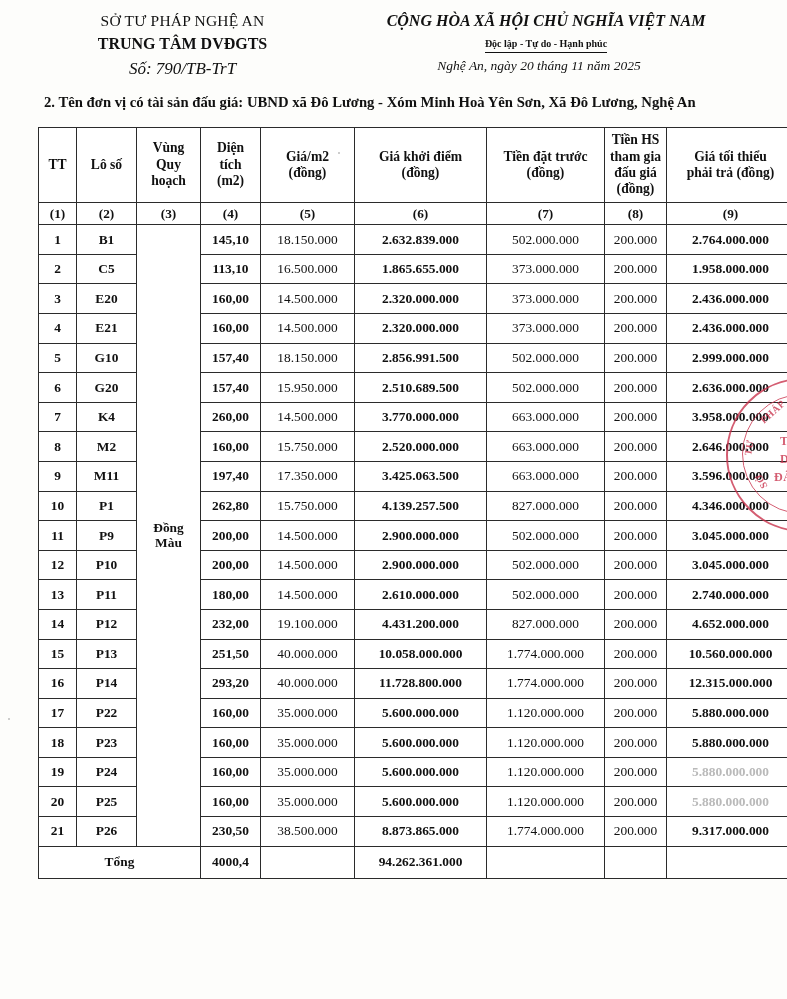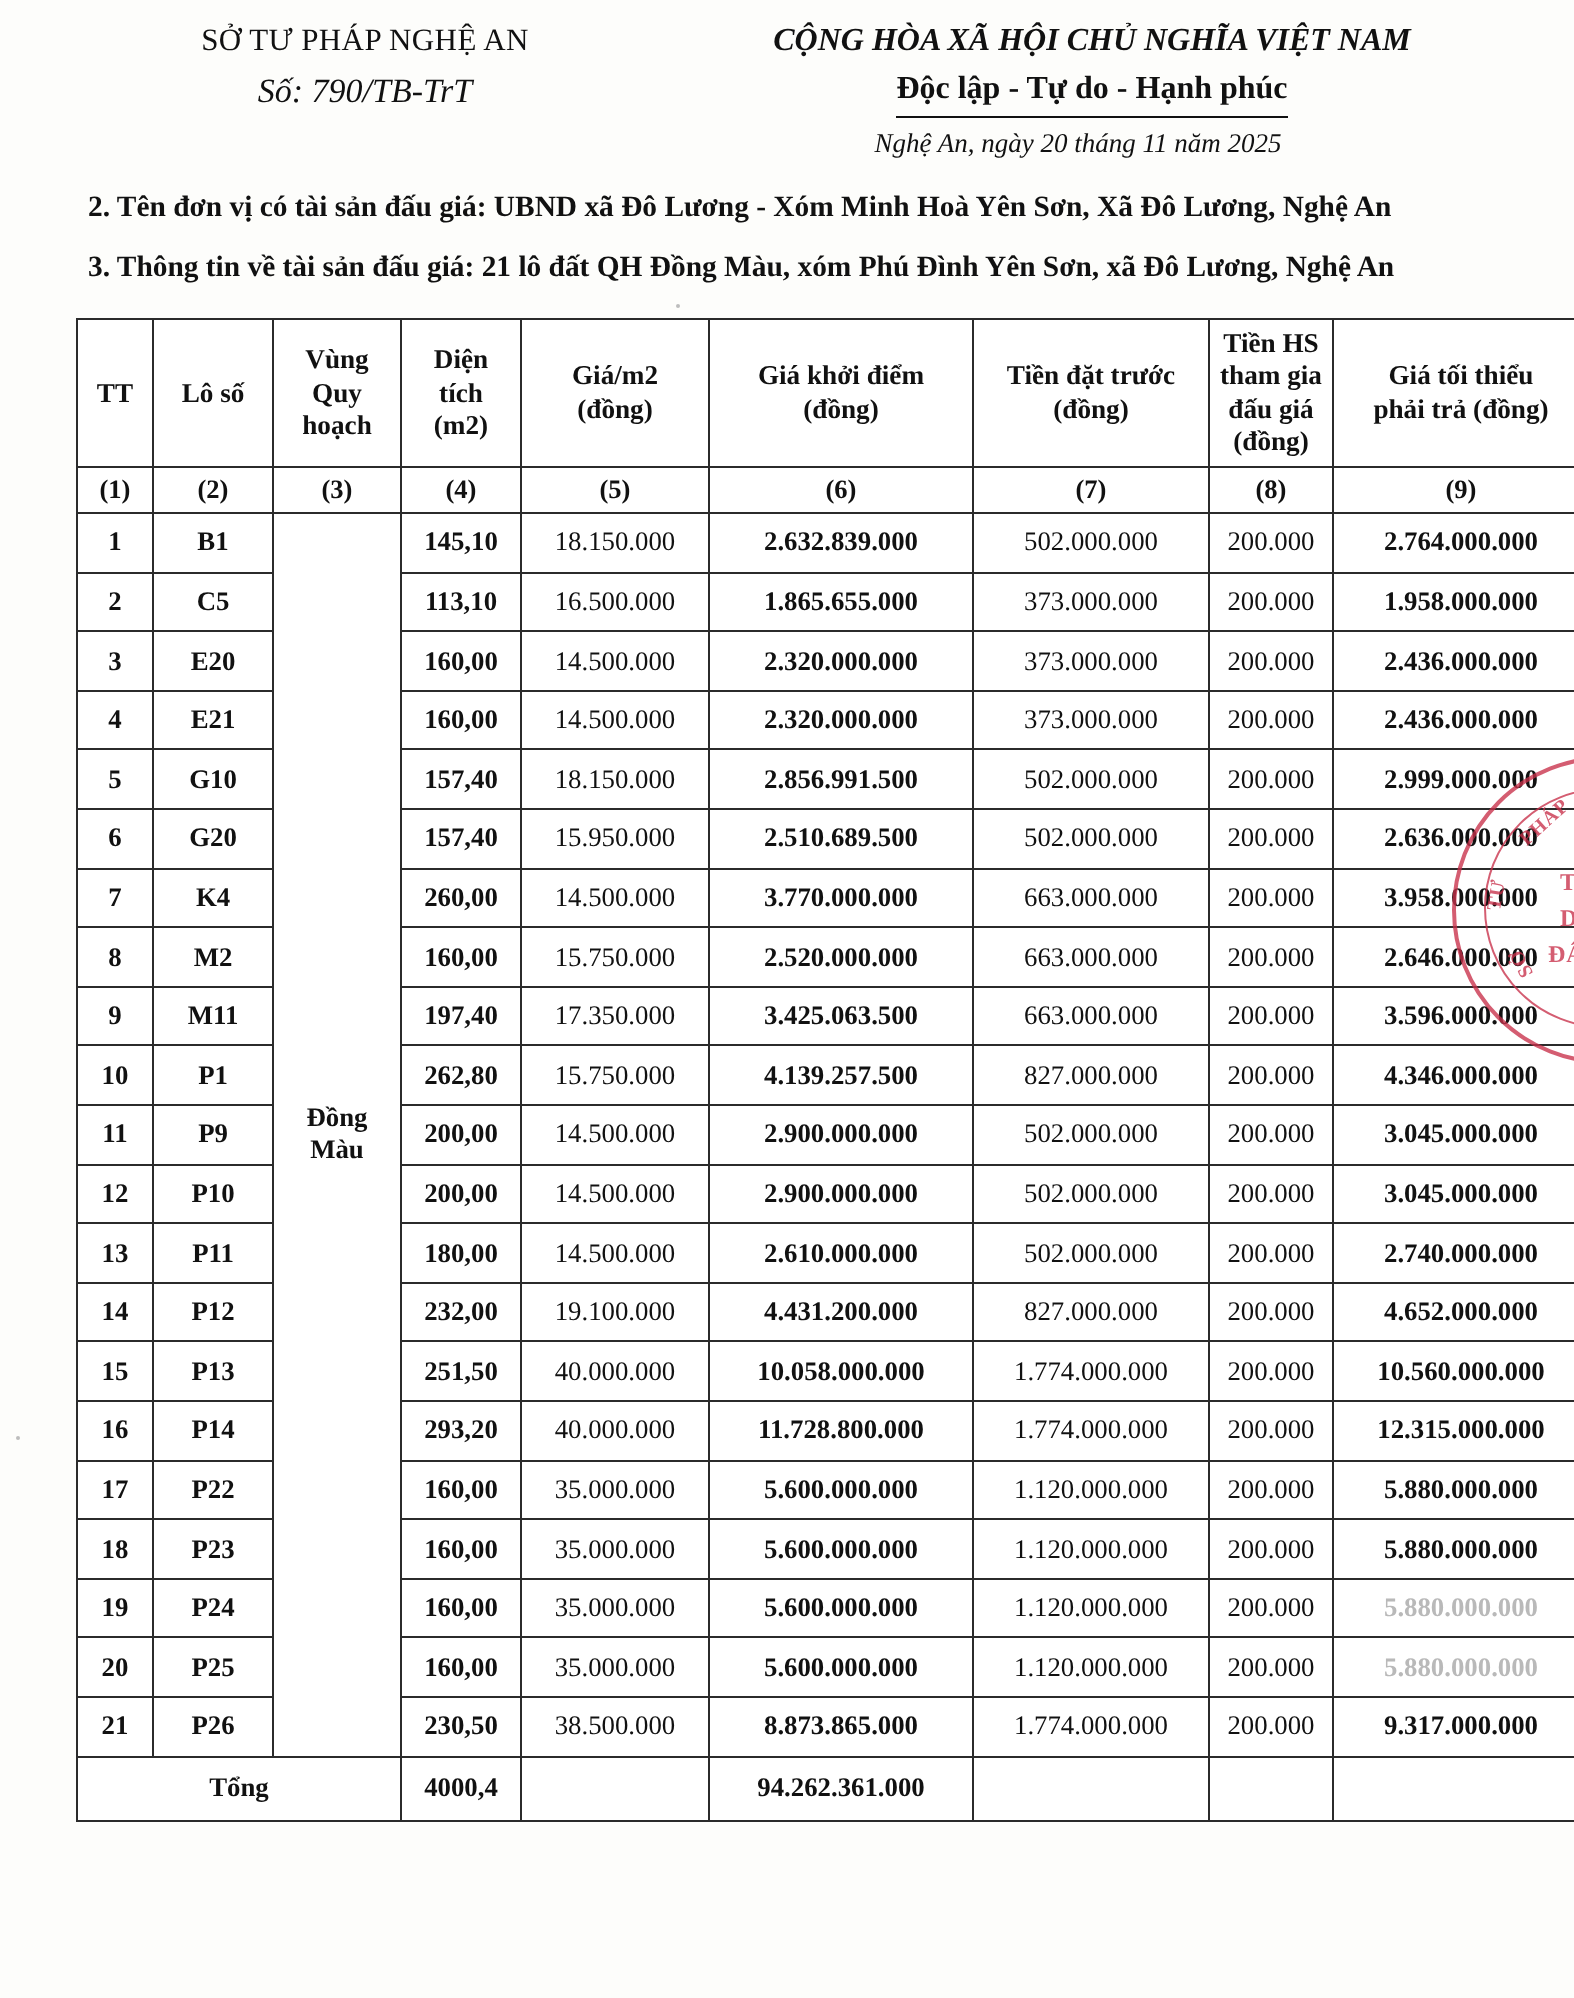--- a/index.html
+++ b/index.html
@@ -59,21 +59,21 @@
     white-space: nowrap;
   }
   .nation-line1 {
     font-size: 16px;
     font-weight: bold;
     line-height: 1.42;
     white-space: nowrap;
     font-style: italic;
   }
   .nation-line2 {
-    font-size: 16px;
+    font-size: 10px;
     font-weight: bold;
     line-height: 1.5;
     white-space: nowrap;
     display: inline-block;
     border-bottom: 1.3px solid #111;
     padding-bottom: 1px;
   }
   .place-date {
     font-size: 13.5px;
     font-style: italic;
@@ -218,33 +218,33 @@
   }
 </style>
 </head>
 <body>
 
 <div class="page">
 
   <div class="masthead">
     <div class="mh-left">
       <div class="org-line1">SỞ TƯ PHÁP NGHỆ AN</div>
+      <div class="org-line2">TRUNG TÂM DVĐGTS</div>
       <div class="org-num">Số: 790/TB-TrT</div>
     </div>
     <div class="mh-right">
       <div class="nation-line1">CỘNG HÒA XÃ HỘI CHỦ NGHĨA VIỆT NAM</div>
       <div><span class="nation-line2">Độc lập - Tự do - Hạnh phúc</span></div>
       <div class="place-date">Nghệ An, ngày 20 tháng 11 năm 2025</div>
     </div>
   </div>
 
 
   <div class="intro">
     <p>2. Tên đơn vị có tài sản đấu giá: UBND xã Đô Lương - Xóm Minh Hoà Yên Sơn, Xã Đô Lương, Nghệ An</p>
-    <p>3. Thông tin về tài sản đấu giá: 21 lô đất QH Đồng Màu, xóm Phú Đình Yên Sơn, xã Đô Lương, Nghệ An</p>
   </div>
 
   <div class="table-wrap">
     <table class="auction">
       <colgroup>
         <col class="c-tt">
           <col class="c-lo">
           <col class="c-vung">
           <col class="c-dien">
         <col class="c-gia">

